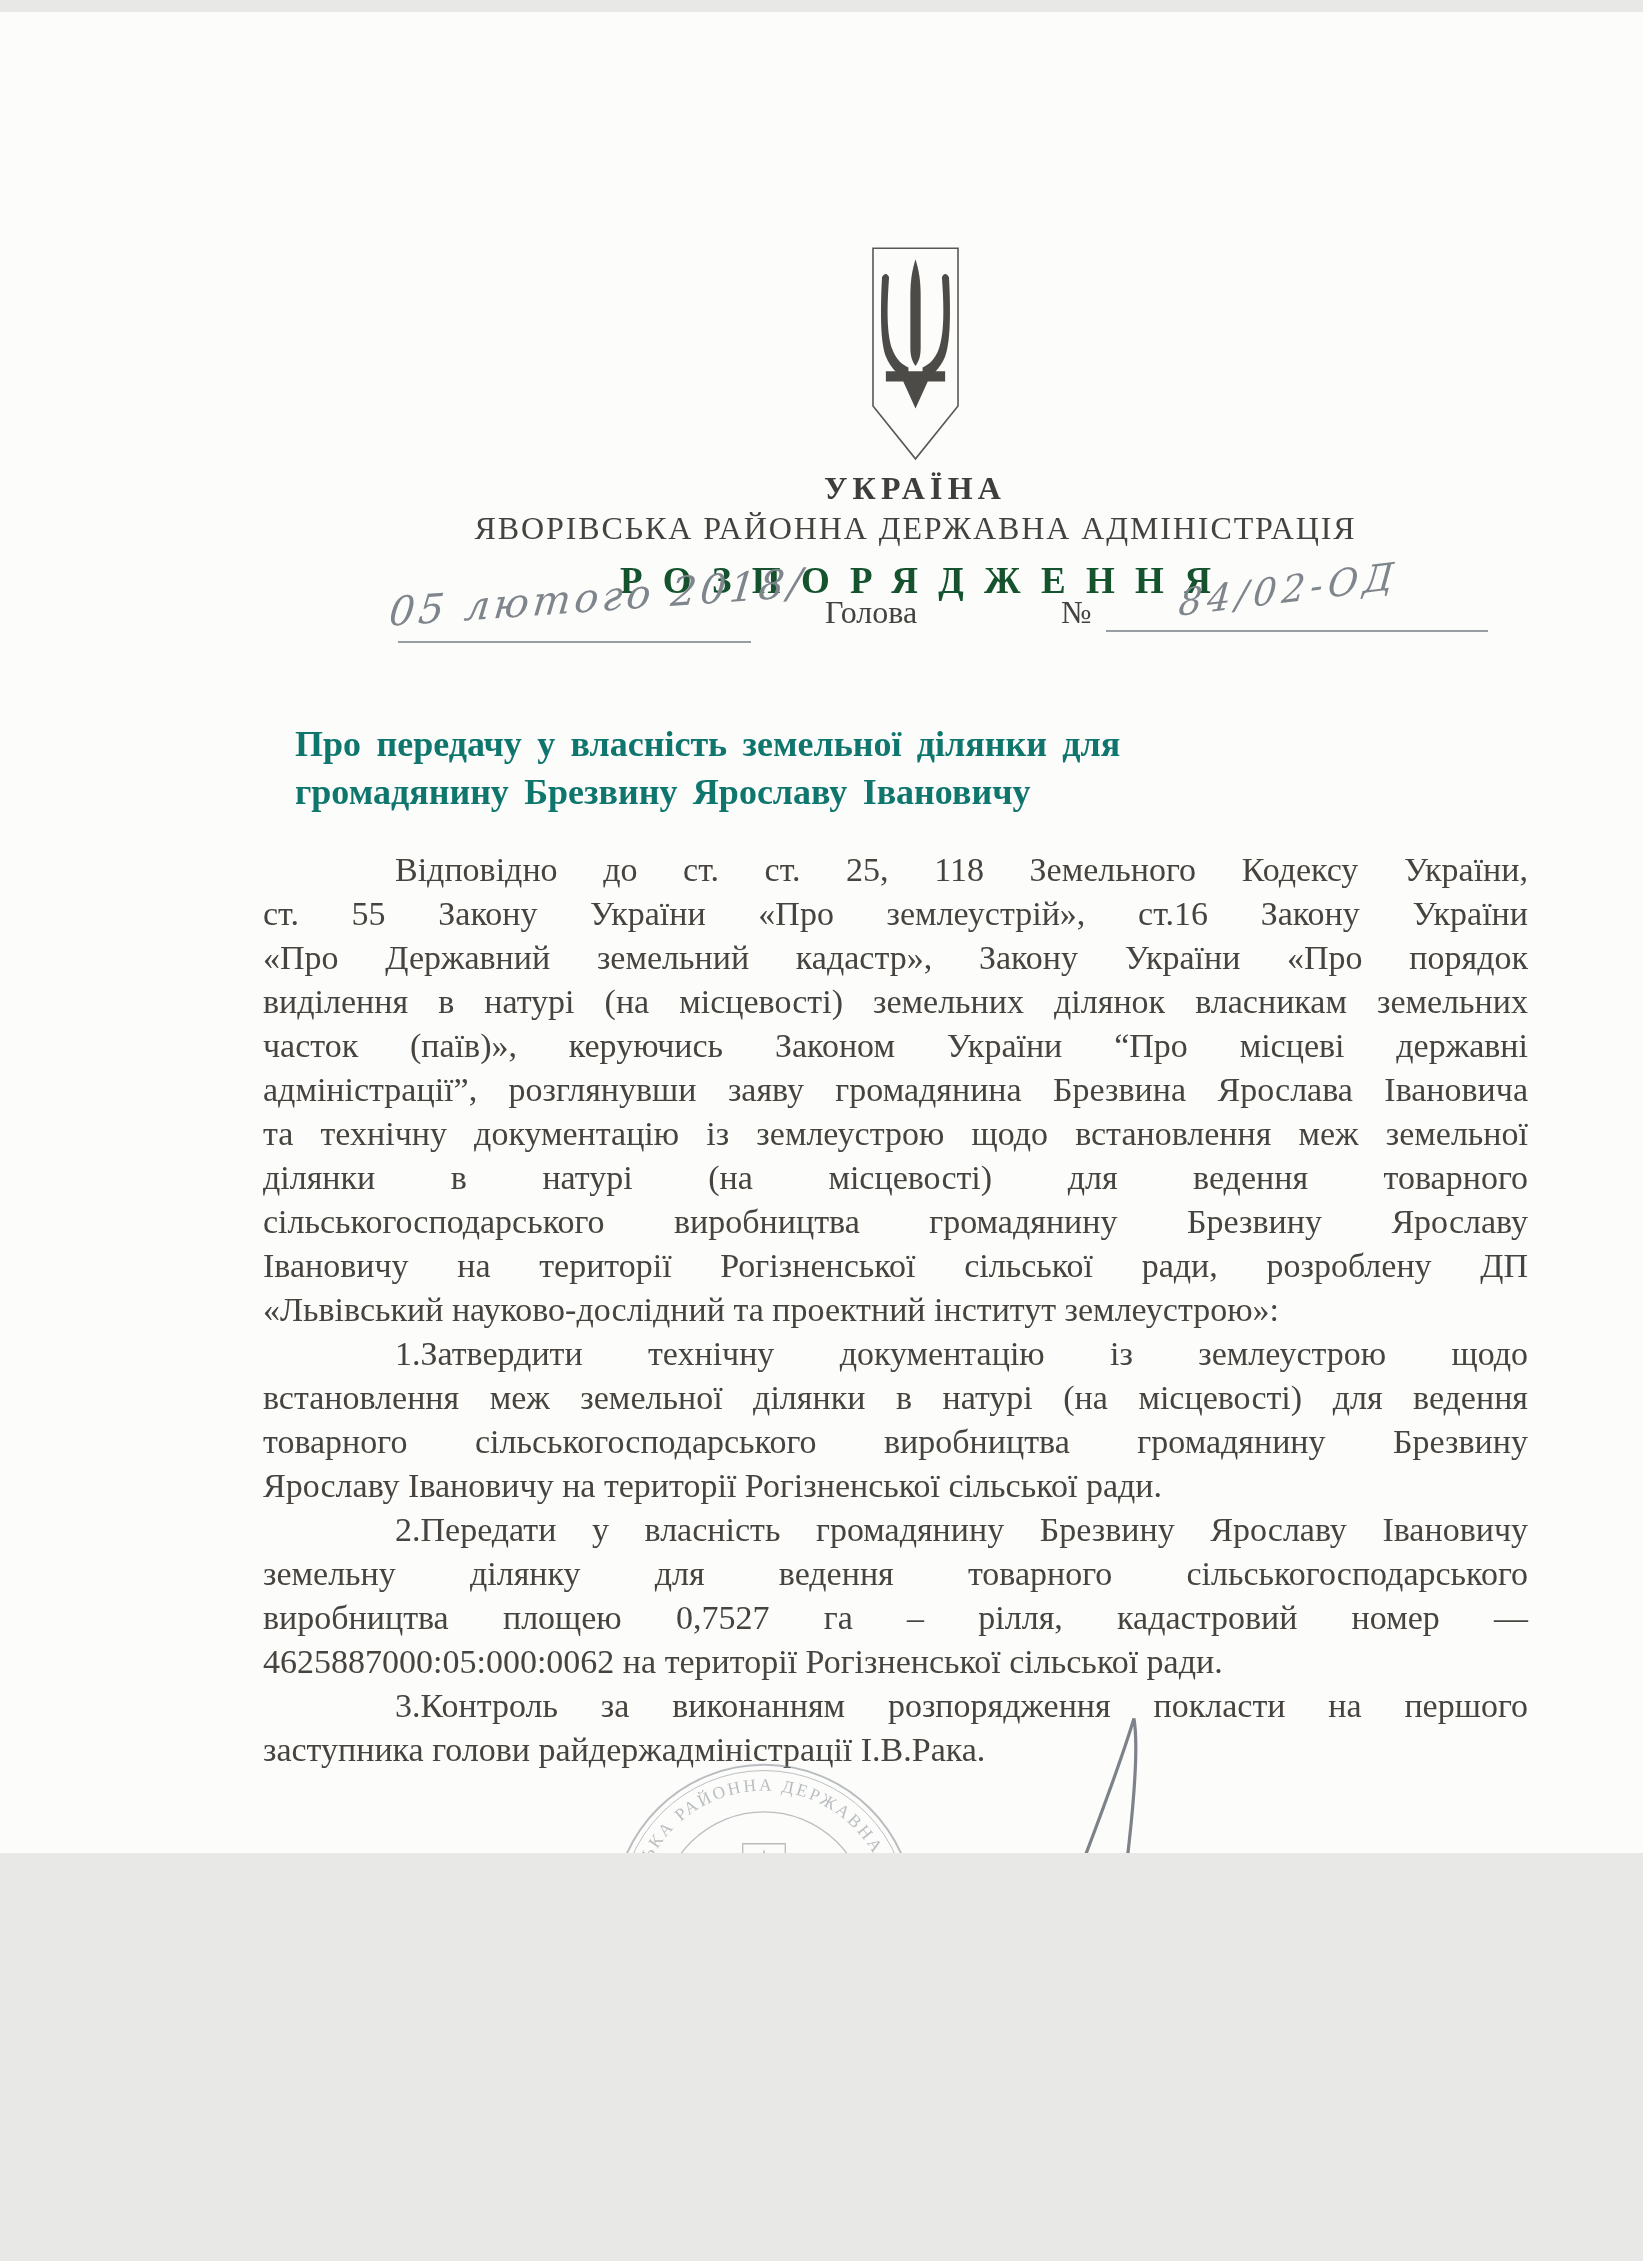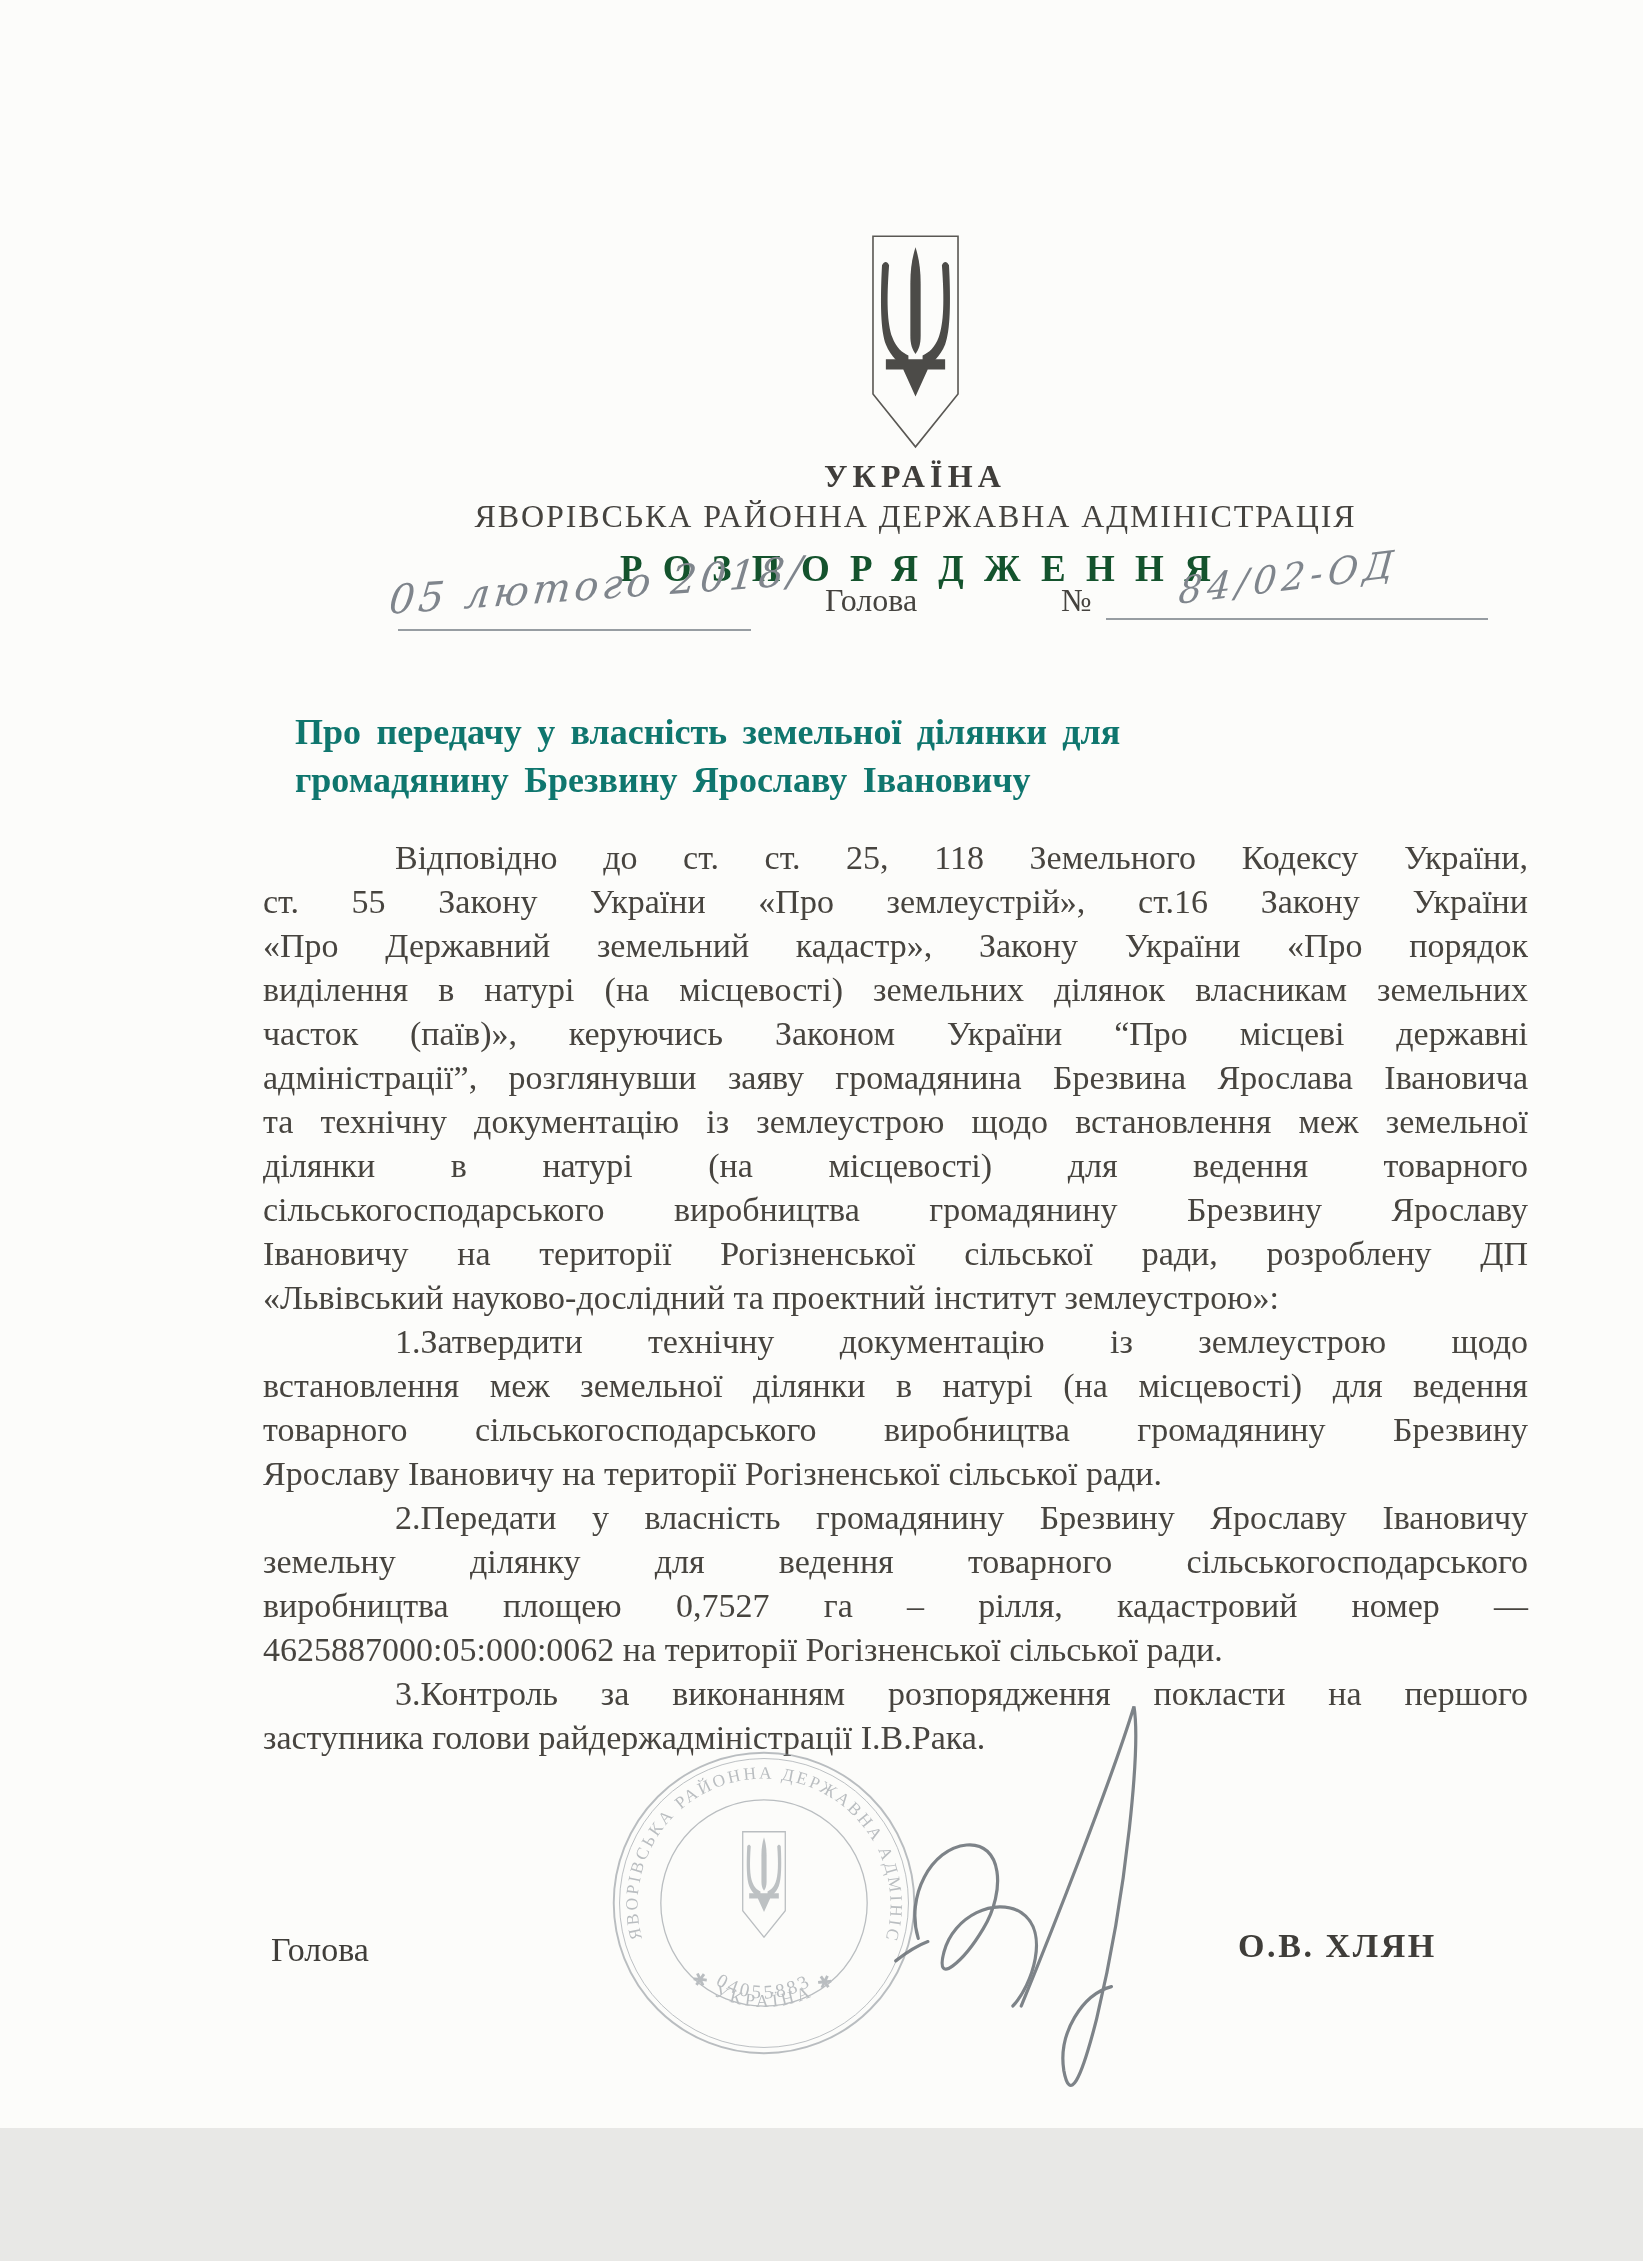--- a/index.html
+++ b/index.html
@@ -1,19 +1,19 @@
 <!DOCTYPE html>
 <html style="font-size:10.3px"><head>
 <meta charset="utf-8">
 <style>
   html,body{margin:0;padding:0;background:#e8e8e6;}
   .page{
     position:relative;
-    width:1644px;height:2128px;
-    margin:0 auto;
+    width:1644px;height:1841px;
+    margin:12px auto;
     background:#fcfcfa;
     font-family:"Liberation Serif", serif;
     color:#474542;
     overflow:hidden;
   }
   .abs{position:absolute;}
   
   .emblem{left:867px;top:233px;width:97px;height:219px;}
   .country{
     left:580px;top:458px;width:670px;

